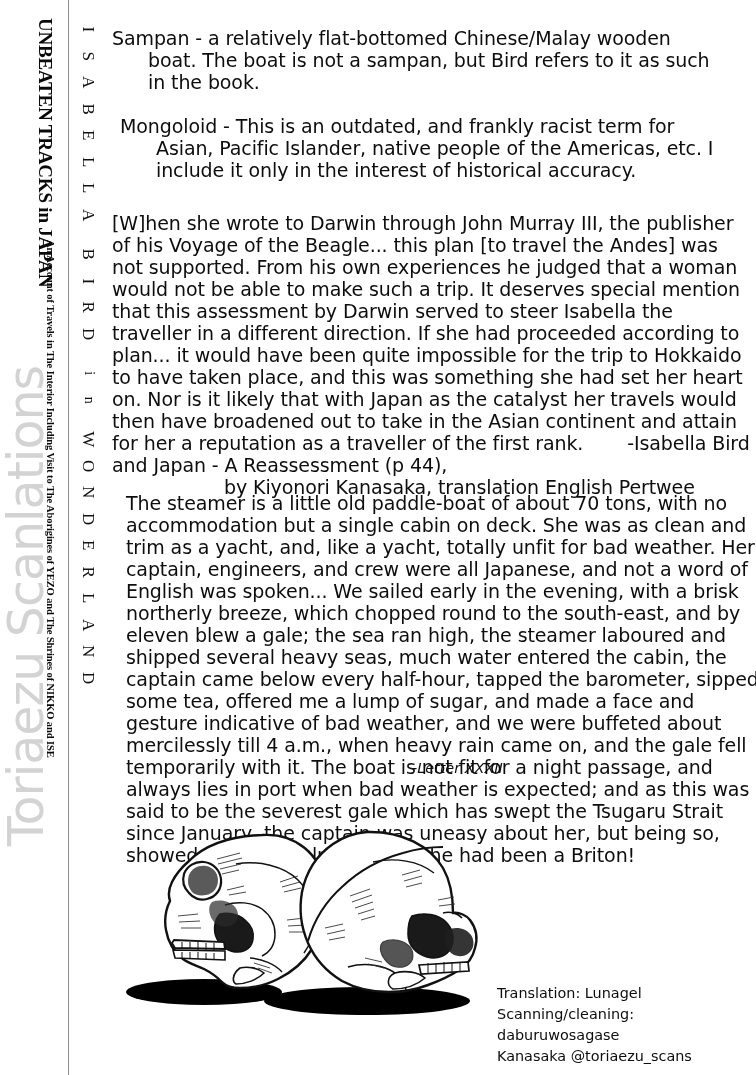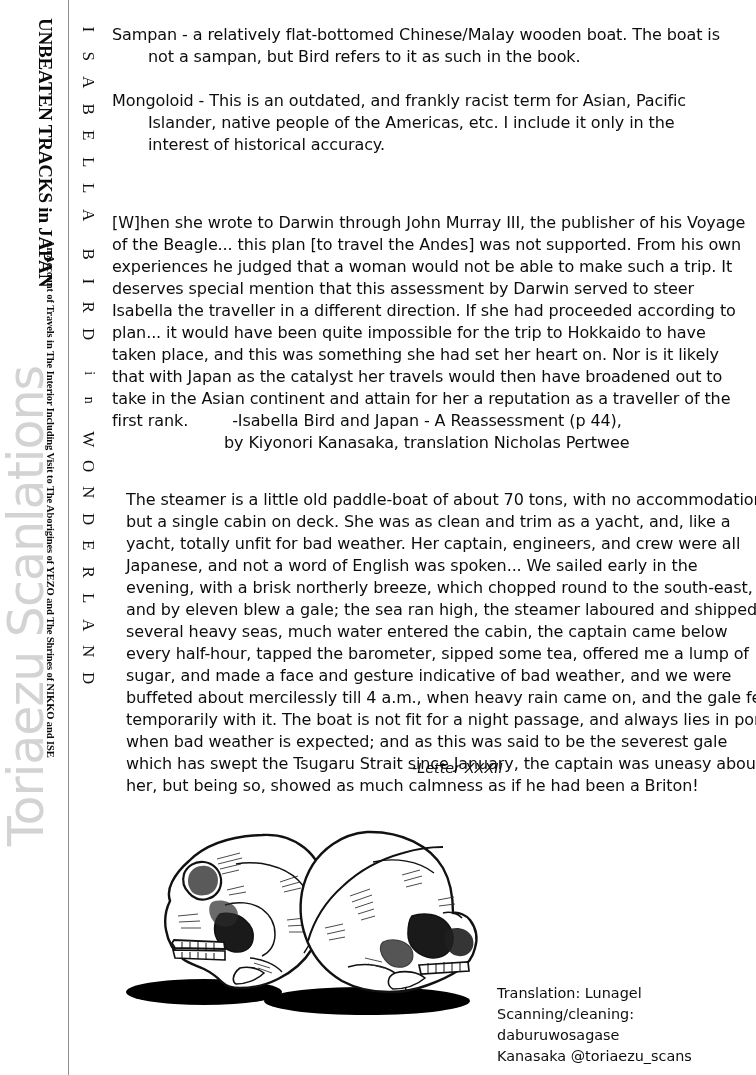--- a/index.html
+++ b/index.html
@@ -124,40 +124,41 @@
   #content {
     position: absolute;
     left: 112px;
     top: 0;
     width: 644px;
     height: 1075px;
   }
 
   .para {
     font-family: "DejaVu Sans", sans-serif;
-    font-size: 16px;
+    font-size: 19px;
     line-height: 22px;
     color: #0d0d0d;
     letter-spacing: -0.1px;
   }
   .para.indent-hang {
     padding-left: 36px;
     text-indent: -36px;
   }
   .para.oblique {
   }
 
   #notes-block {
     position: absolute;
     left: 0;
     top: 8px;
     width: 610px;
   }
   #notes-block .para + .para {
     margin-top: 22px;
+    margin-left: 8px;
   }
 
   #quote-block {
     position: absolute;
     left: 0;
     top: 212px;
     width: 640px;
   }
   .attrib-indent-2 { display:block; padding-left: 112px; }
   .gap-before { display:inline-block; width: 44px; }
@@ -255,21 +256,21 @@
 
   <div id="content">
 
     <div id="notes-block">
       <p class="para indent-hang">Sampan - a relatively flat-bottomed Chinese/Malay wooden boat. The boat is not a sampan, but Bird refers to it as such in the book.</p>
       <p class="para indent-hang">Mongoloid - This is an outdated, and frankly racist term for Asian, Pacific Islander, native people of the Americas, etc. I include it only in the interest of historical accuracy.</p>
     </div>
 
     <div id="quote-block">
       <span class="para oblique">[W]hen she wrote to Darwin through John Murray III, the publisher of his Voyage of the Beagle... this plan [to travel the Andes] was not supported. From his own experiences he judged that a woman would not be able to make such a trip. It deserves special mention that this assessment by Darwin served to steer Isabella the traveller in a different direction. If she had proceeded according to plan... it would have been quite impossible for the trip to Hokkaido to have taken place, and this was something she had set her heart on. Nor is it likely that with Japan as the catalyst her travels would then have broadened out to take in the Asian continent and attain for her a reputation as a traveller of the first rank.</span><span class="gap-before"></span><span class="para oblique">-Isabella Bird and Japan - A Reassessment (p 44),</span>
-      <span class="para oblique attrib-indent-2">by Kiyonori Kanasaka, translation Nicholas Pertwee</span>
+      <span class="para oblique attrib-indent-2">by Kiyonori Kanasaka, translation English Pertwee</span>
     </div>
 
     <div id="steamer-block">
       <p class="para oblique">The steamer is a little old paddle-boat of about 70 tons, with no accommodation but a single cabin on deck.  She was as clean and trim as a yacht, and, like a yacht, totally unfit for bad weather.  Her captain, engineers, and crew were all Japanese, and not a word of English was spoken... We sailed early in the evening, with a brisk northerly breeze, which chopped round to the south-east, and by eleven blew a gale; the sea ran high, the steamer laboured and shipped several heavy seas, much water entered the cabin, the captain came below every half-hour, tapped the barometer, sipped some tea, offered me a lump of sugar, and made a face and gesture indicative of bad weather, and we were buffeted about mercilessly till 4 a.m., when heavy rain came on, and the gale fell temporarily with it.  The boat is not fit for a night passage, and always lies in port when bad weather is expected; and as this was said to be the severest gale which has swept the Tsugaru Strait since January, the captain was uneasy about her, but being so, showed as much calmness as if he had been a Briton!</p>
     </div>
     <div id="letter-attrib">-Letter XXXII</div>
   </div>
 
   <div id="skull-illustration">
     <svg width="400" height="235" viewBox="0 0 400 235" xmlns="http://www.w3.org/2000/svg">

